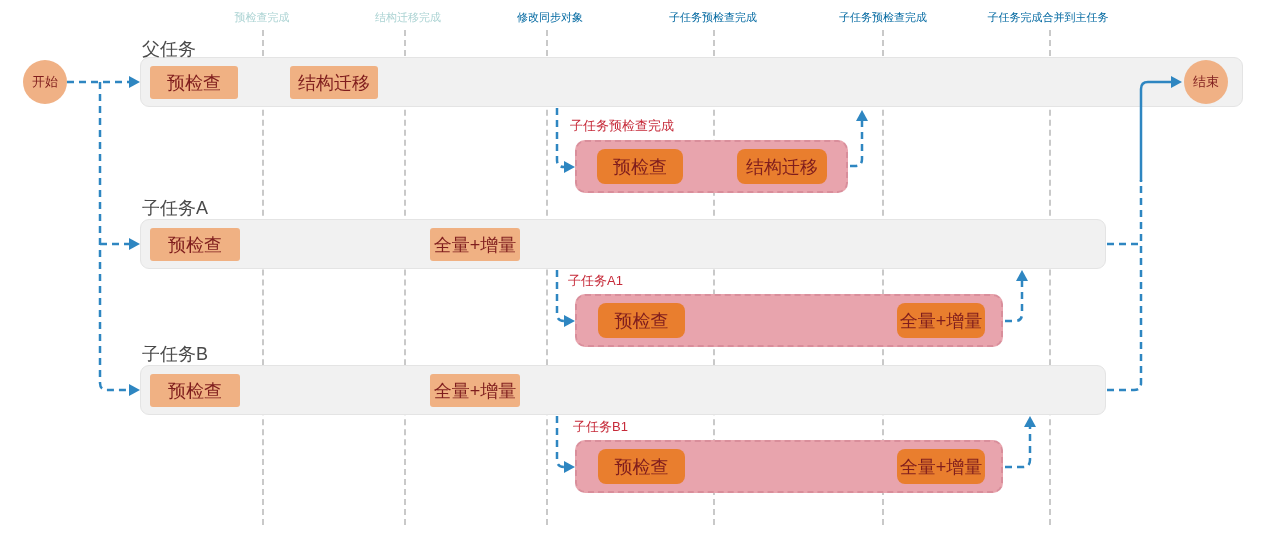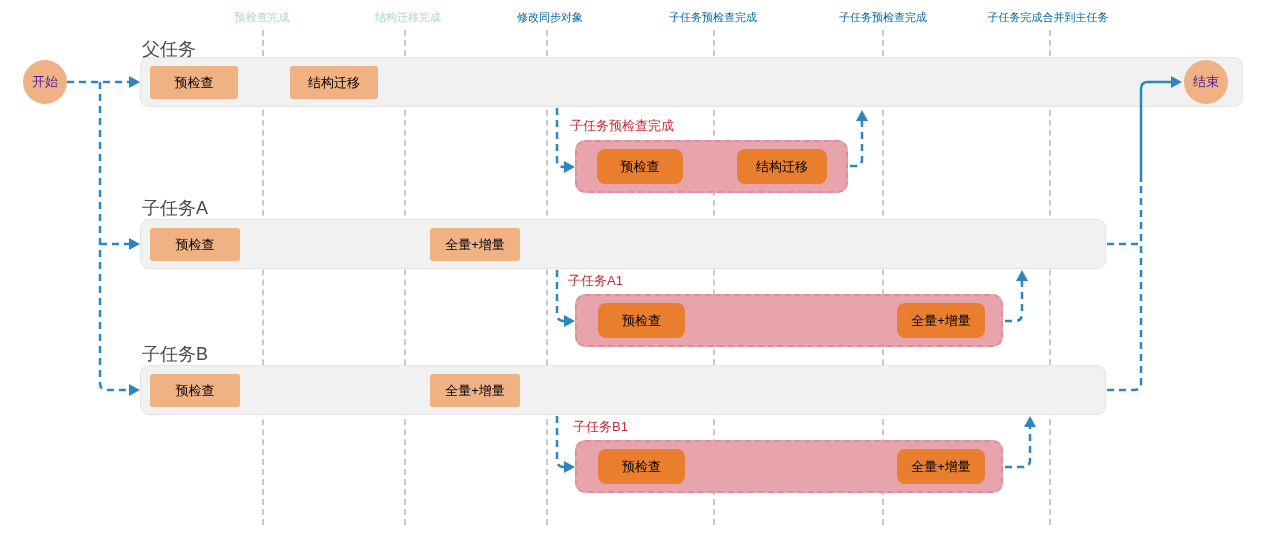--- a/index.html
+++ b/index.html
@@ -13,30 +13,30 @@
                font-size:11px; font-weight:normal; white-space:nowrap; z-index:3; }
   .milestone.teal { color:#abd3d3; }
   .milestone.red  { color:#0369a1; }
 
   .lane-label { position:absolute; font-size:18px; color:#4a4a4a; white-space:nowrap; z-index:4; }
 
   .bar { position:absolute; background:#f1f1f1; border:1px solid #e4e4e4;
          border-radius:9px; z-index:2; }
 
   .chip { position:absolute; display:flex; align-items:center; justify-content:center;
-          color:#000000; font-size:13px; white-space:nowrap; z-index:5; }
+          color:#7f1d1d; font-size:18px; white-space:nowrap; z-index:5; }
   .chip.light { background:#f0b183; border-radius:3px; }
   .chip.dark  { background:#e97e2e; border-radius:8px; }
 
   .pinkbox { position:absolute; background:#e8a4ad; border:2px dashed #d98e9b;
              border-radius:10px; z-index:4; }
   .sub-label { position:absolute; font-size:13px; color:#c62a39; white-space:nowrap; z-index:5; }
 
   .node { position:absolute; width:44px; height:44px; border-radius:50%;
-          background:#f0b185; color:#4c1d95; font-size:13px;
+          background:#f0b185; color:#7f1d1d; font-size:13px;
           display:flex; align-items:center; justify-content:center; z-index:6; }
 
   svg.connectors { position:absolute; left:0; top:0; z-index:5; pointer-events:none; }
   svg.connectors path.dash  { stroke:#2e86c1; stroke-width:2.5; fill:none; stroke-dasharray:7 5; }
   svg.connectors path.solid { stroke:#2e86c1; stroke-width:2.5; fill:none; }
   svg.connectors polygon { fill:#2e86c1; }
 </style>
 </head>
 <body>
 

